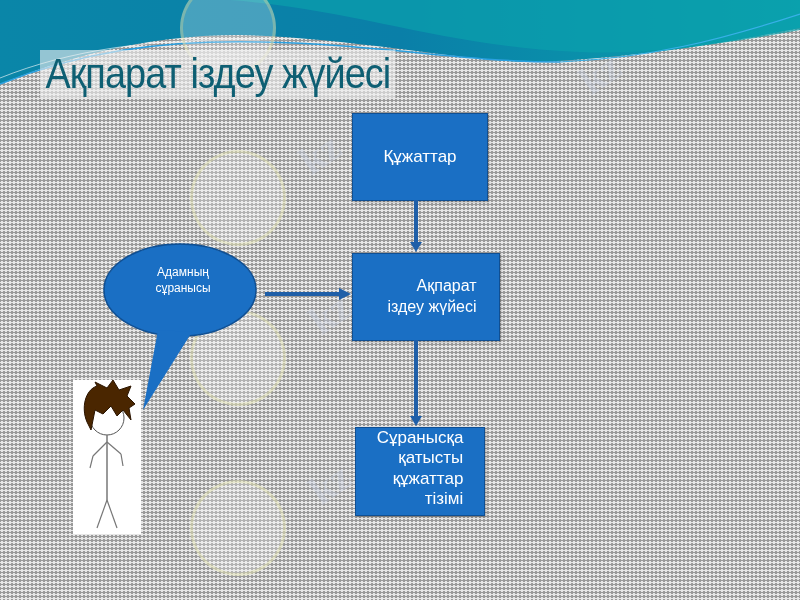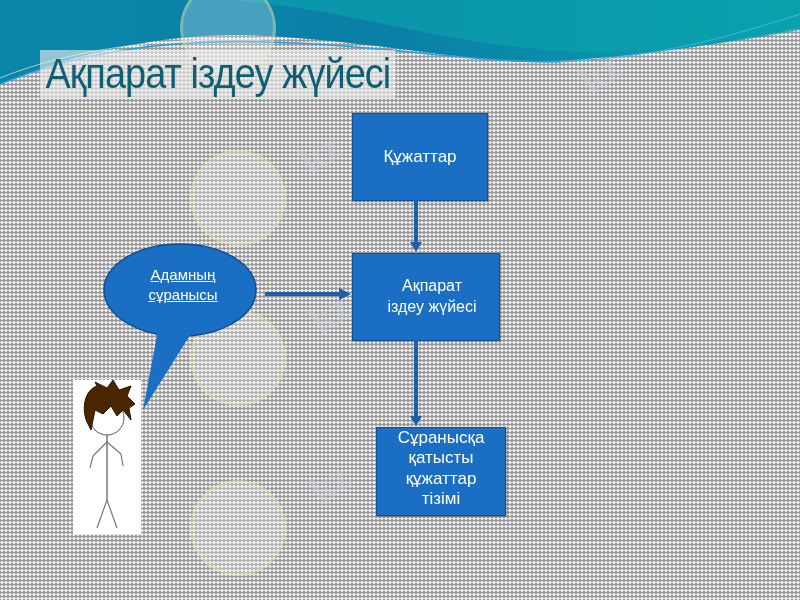--- a/index.html
+++ b/index.html
@@ -26,34 +26,34 @@
       pointer-events: none;
     }
     .wm-circle {
       position: absolute; width: 90px; height: 90px; border-radius: 50%;
       border: 3px solid rgba(220,220,150,0.35); background: rgba(255,255,255,0.25);
       pointer-events: none;
     }
     .box {
       position: absolute; background: #1a6fc4; border: 1px solid #0f4f93;
       color: #ffffff; display: flex; align-items: center; justify-content: center;
-      text-align: center; box-shadow: 1px 1px 2px rgba(0,0,0,0.3);
+      text-align: right; box-shadow: 1px 1px 2px rgba(0,0,0,0.3);
     }
     .box span { white-space: pre-line; }
     #box-docs { left: 352px; top: 113px; width: 134px; height: 86px; font-size: 17px; }
     #box-ir { left: 352px; top: 253px; width: 134px; height: 86px; font-size: 16px; line-height: 1.3; padding-left: 12px; }
-    #box-result { left: 376px; top: 427px; width: 128px; height: 87px; font-size: 17px; line-height: 1.2; overflow: hidden; align-items: flex-start; padding-top: 0; }
+    #box-result { left: 355px; top: 427px; width: 128px; height: 87px; font-size: 17px; line-height: 1.2; overflow: hidden; align-items: flex-start; padding-top: 0; }
     .arrow { position: absolute; }
     .figure-panel {
       position: absolute; left: 73px; top: 380px; width: 68px; height: 154px; background: #ffffff;
     }
     .bubble { position: absolute; left: 100px; top: 240px; width: 170px; height: 180px; }
     .bubble-text {
       position: absolute; left: 108px; top: 265px; width: 150px;
-      text-align: center; color: #fff; font-size: 15px; line-height: 1.3; white-space: pre-line; text-decoration: underline;
+      text-align: center; color: #fff; font-size: 12px; line-height: 1.3; white-space: pre-line;
     }
   </style>
 </head>
 <body>
 
 <svg class="header-wave" viewBox="0 0 800 120" preserveAspectRatio="none">
   <defs>
     <linearGradient id="gTeal" x1="0" y1="0" x2="1" y2="0">
       <stop offset="0" stop-color="#0a86a8"></stop>
       <stop offset="0.5" stop-color="#0a7fa8"></stop>

